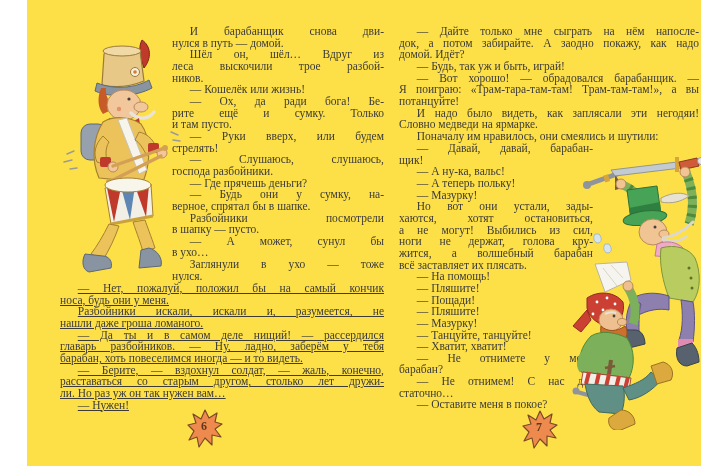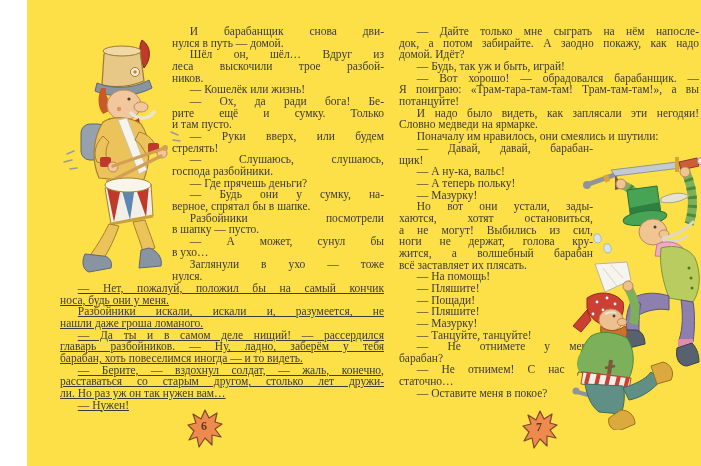--- a/index.html
+++ b/index.html
@@ -152,20 +152,21 @@
         <div class="line just">а не могут! Выбились из сил,</div>
         <div class="line just">ноги не держат, голова кру-</div>
         <div class="line just">жится, а волшебный барабан</div>
         <div class="line">всё заставляет их плясать.</div>
         <div class="line first">— На помощь!</div>
         <div class="line first">— Пляшите!</div>
         <div class="line first">— Пощади!</div>
         <div class="line first">— Пляшите!</div>
         <div class="line first">— Мазурку!</div>
         <div class="line first">— Танцуйте, танцуйте!</div>
+        <div class="line first">— Хватит, хватит!</div>
         <div class="line first just">— Не отнимете у меня</div>
         <div class="line">барабан?</div>
         <div class="line first just">— Не отнимем! С нас до-</div>
         <div class="line">статочно…</div>
         <div class="line first">— Оставите меня в покое?</div>
       </div>
 
     <div class="illus" style="left:538px;top:140px;width:162px;height:290px;">
       <svg width="162" height="290" viewBox="0 0 162 290">
 

